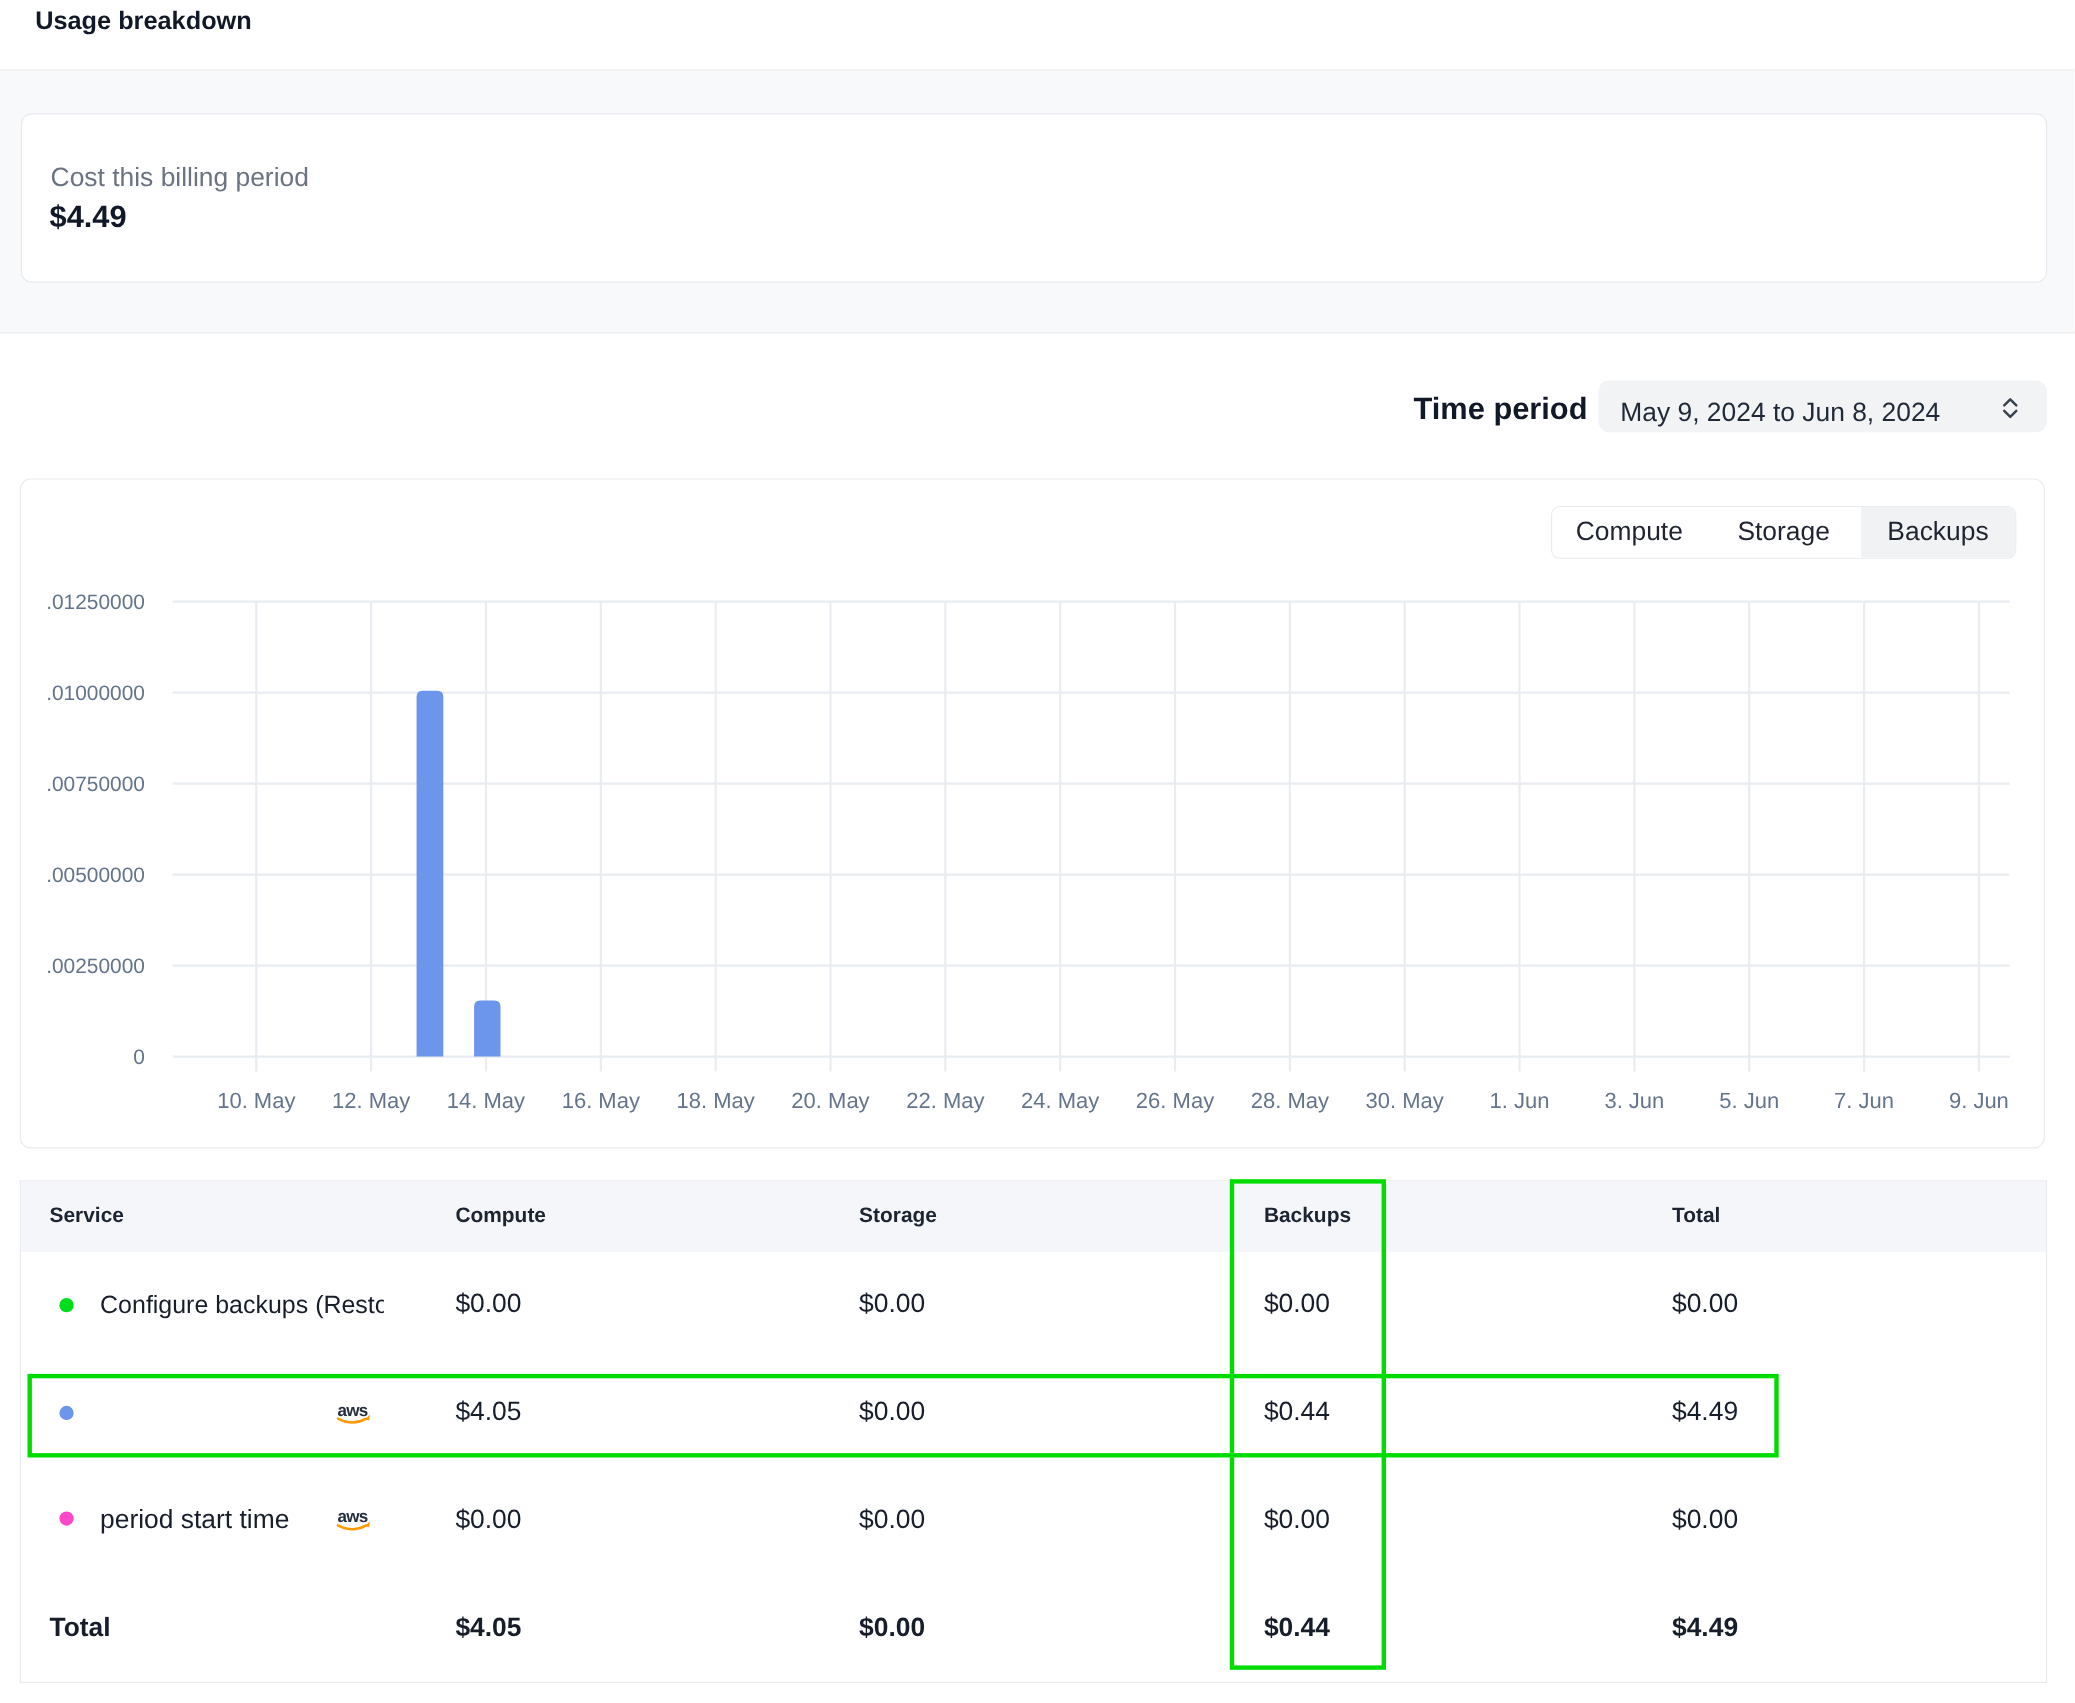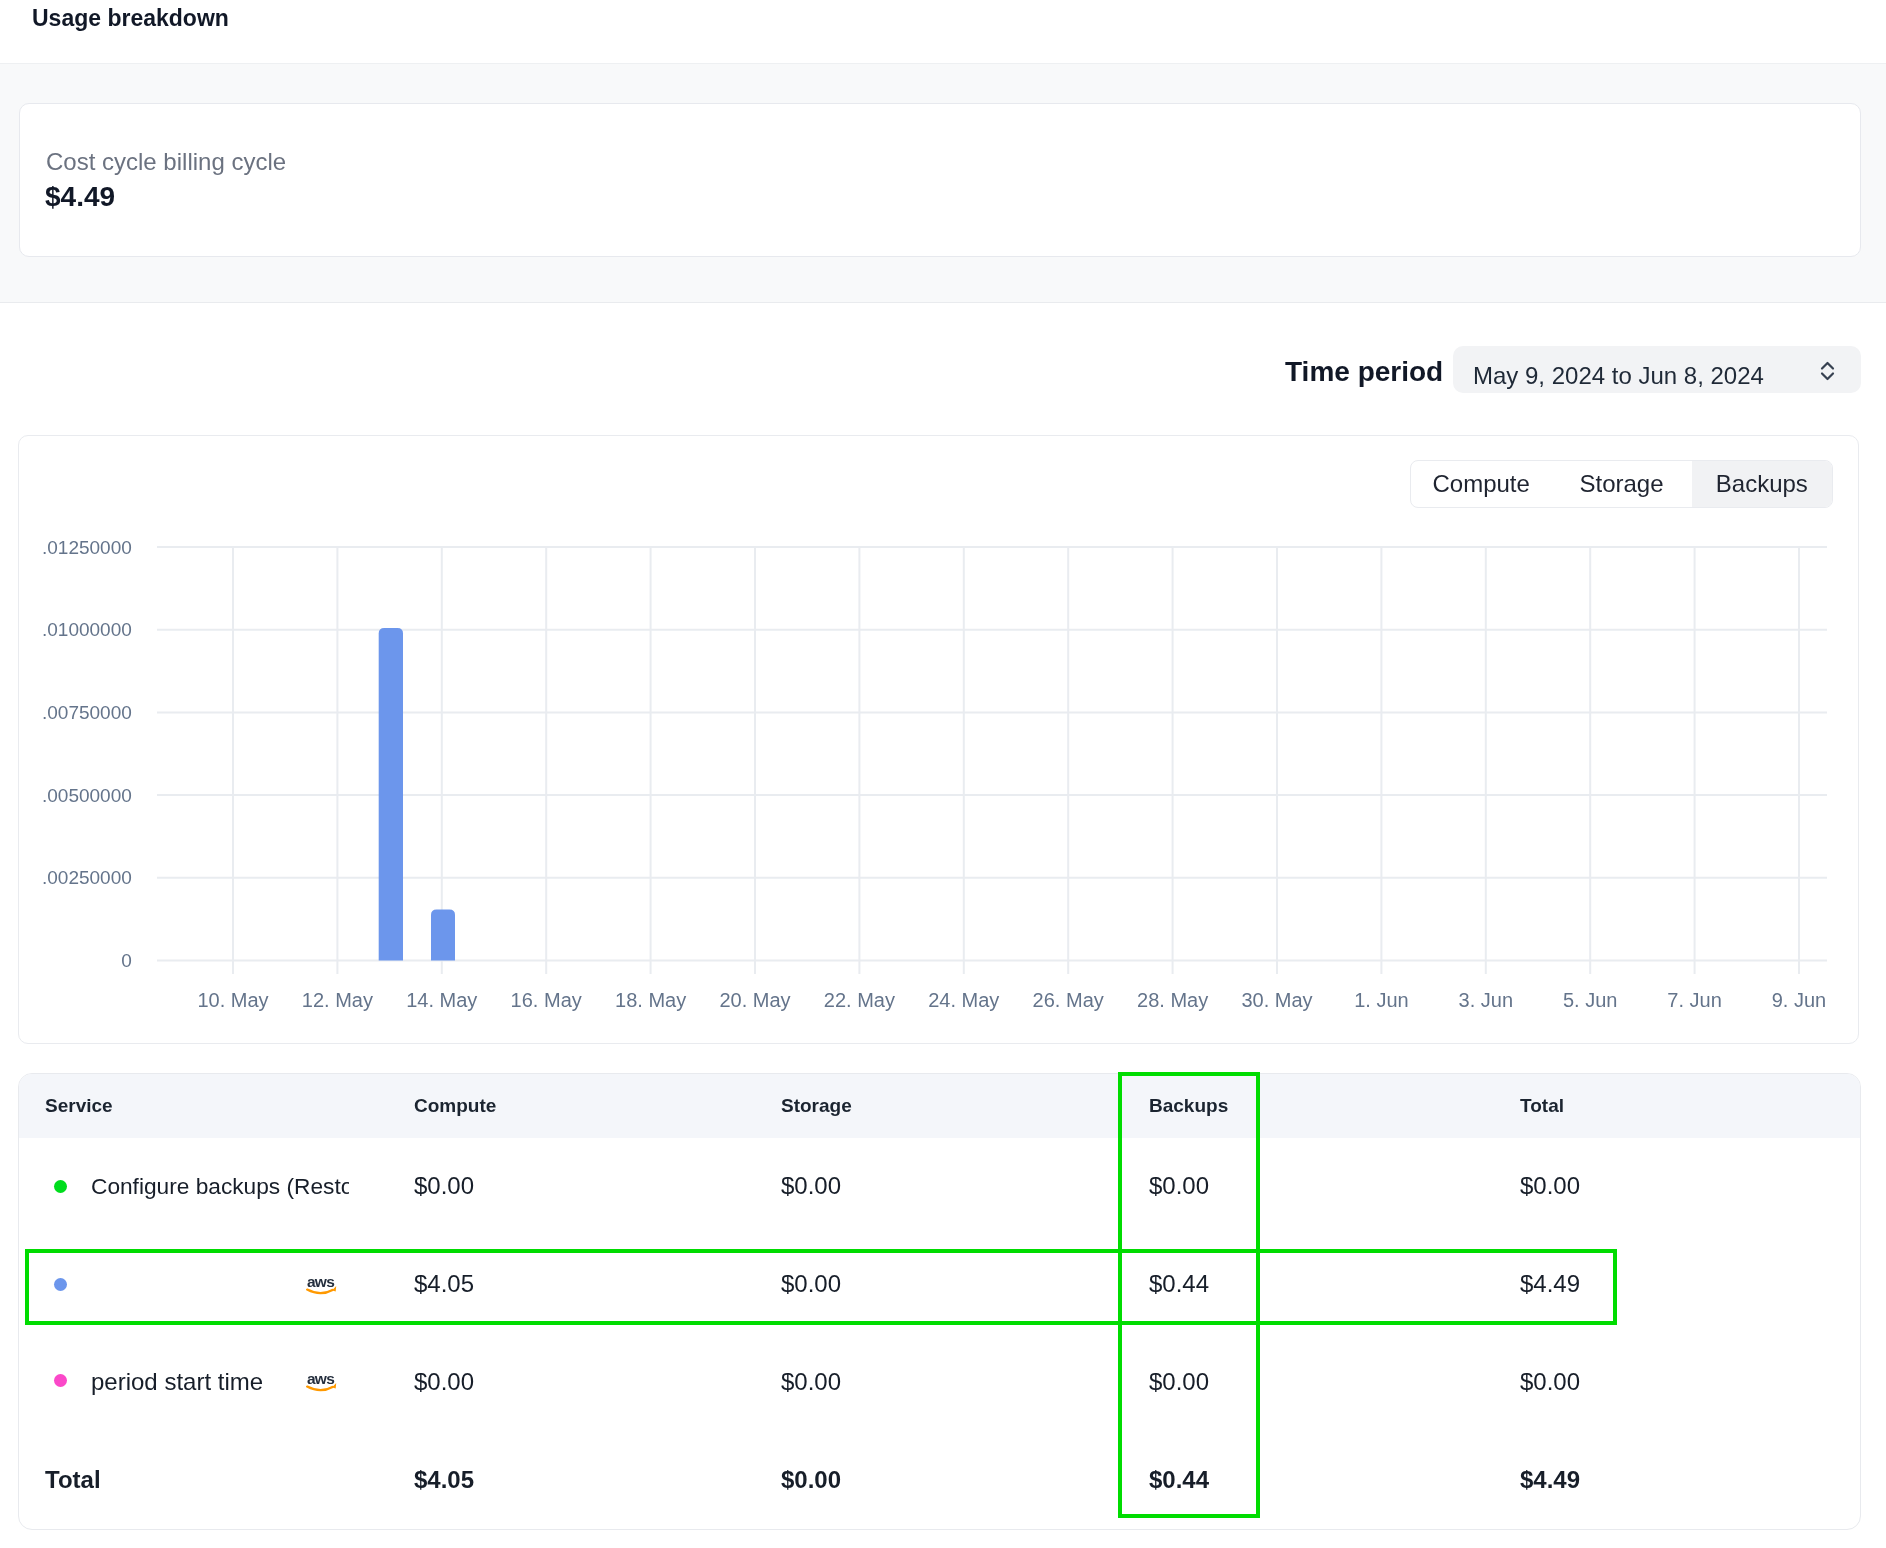--- a/index.html
+++ b/index.html
@@ -13,21 +13,21 @@
   .dot { width:13px; height:13px; border-radius:50%; }
 </style>
 </head>
 <body>
 
 <div class="abs" style="left:32px; top:5px; font-size:23px; font-weight:700; color:#111827;">Usage breakdown</div>
 
 <div class="abs" style="left:0; top:63px; width:1886px; height:240px; background:#f8f9fa; border-top:1px solid #eef0f2; border-bottom:1px solid #e9ebee;"></div>
 
 <div class="abs" style="left:19px; top:103px; width:1842px; height:154px; background:#ffffff; border:1px solid #e7e9ee; border-radius:10px;"></div>
-<div class="abs" style="left:46px; top:148px; font-size:24px; color:#6b7280;">Cost cycle billing cycle</div>
+<div class="abs" style="left:46px; top:148px; font-size:24px; color:#6b7280;">Cost this billing period</div>
 <div class="abs" style="left:45px; top:181px; font-size:28px; font-weight:700; color:#111827;">$4.49</div>
 
 <div class="abs" style="left:1285px; top:356px; font-size:28px; font-weight:700; color:#111827;">Time period</div>
 <div class="abs" style="left:1453px; top:346px; width:408px; height:47px; background:#f2f3f5; border-radius:10px;"></div>
 <div class="abs" style="left:1473px; top:352px; height:47px; line-height:47px; font-size:24px; color:#1f2937;">May 9, 2024 to Jun 8, 2024</div>
 <svg class="abs" style="left:1819px; top:361px;" width="17" height="20" viewBox="0 0 17 20">
   <path d="M3 7.5 L8.5 2 L14 7.5" fill="none" stroke="#374151" stroke-width="2.2" stroke-linecap="round" stroke-linejoin="round"></path>
   <path d="M3 12.5 L8.5 18 L14 12.5" fill="none" stroke="#374151" stroke-width="2.2" stroke-linecap="round" stroke-linejoin="round"></path>
 </svg>
 
@@ -94,21 +94,21 @@
     <text x="1781.0" y="572">9. Jun</text>
   </g>
 </svg>
 
 <div class="abs" style="left:1410px; top:460px; width:423px; height:48px; border:1px solid #e9ebef; border-radius:8px; overflow:hidden; display:flex; font-size:24px; color:#1f2430; background:#fff;">
   <div style="flex:1; display:flex; align-items:center; justify-content:center;">Compute</div>
   <div style="flex:1; display:flex; align-items:center; justify-content:center;">Storage</div>
   <div style="flex:1; display:flex; align-items:center; justify-content:center; background:#f1f2f4;">Backups</div>
 </div>
 
-<div class="abs" style="left:18px; top:1073px; width:1843px; height:457px; border:1px solid #e8eaee; border-radius:14px; background:#fff; overflow:hidden;">
+<div class="abs" style="left:18px; top:1073px; width:1843px; height:457px; border:1px solid #e8eaee; border-radius:0; background:#fff; overflow:hidden;">
 
   <div class="abs" style="left:0; top:0; width:1841px; height:64px; background:#f4f6fa;"></div>
   <div class="abs hc" style="left:26px;  top:0;">Service</div>
   <div class="abs hc" style="left:395px; top:0;">Compute</div>
   <div class="abs hc" style="left:762px; top:0;">Storage</div>
   <div class="abs hc" style="left:1130px;top:0;">Backups</div>
   <div class="abs hc" style="left:1501px;top:0;">Total</div>
 
   <div class="abs dot" style="left:35px; top:106px; background:#00dd1d;"></div>
   <div class="abs rc" style="left:72px; top:63px; width:258px; overflow:hidden; white-space:nowrap; font-size:22.7px;">Configure backups (Restored)</div>

